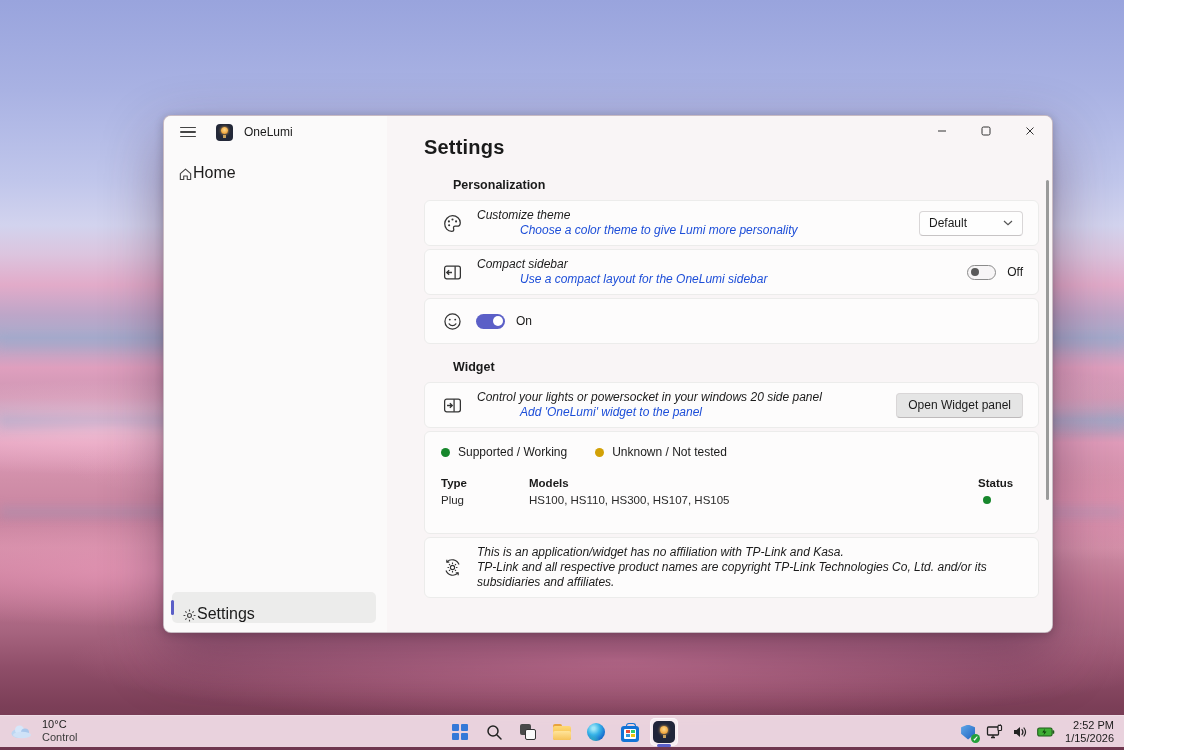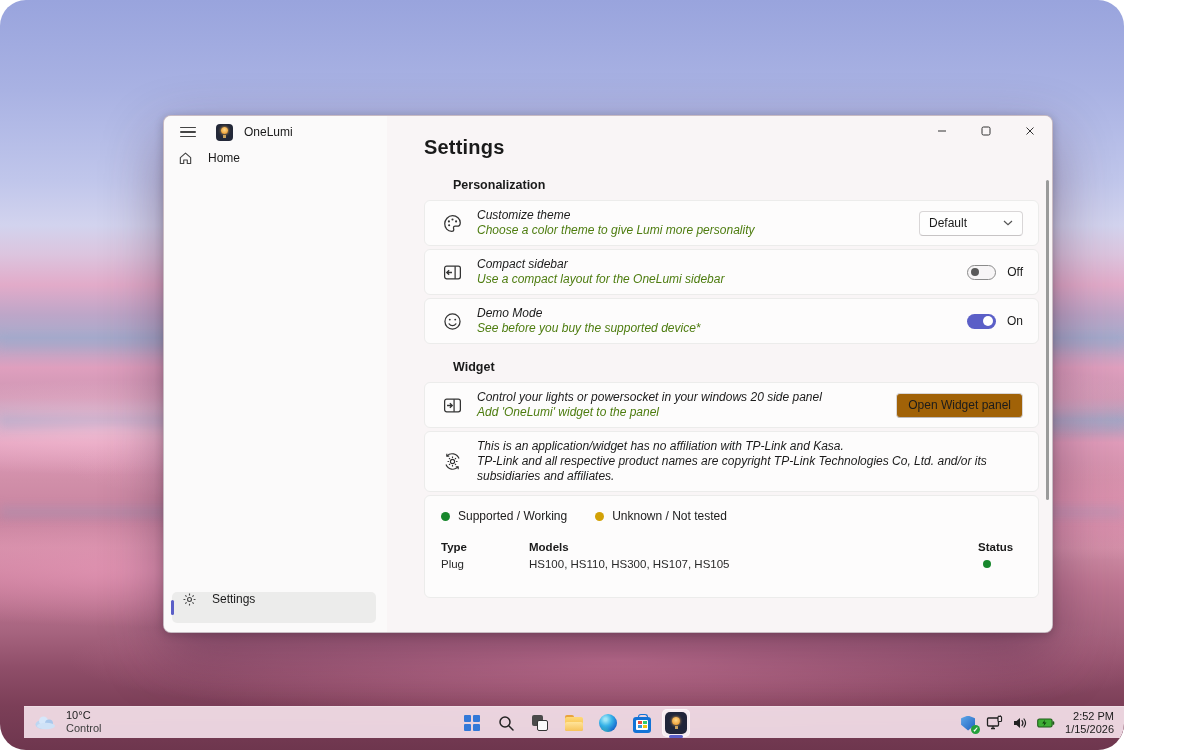--- a/index.html
+++ b/index.html
@@ -9,21 +9,20 @@
       radial-gradient(42% 9% at 10% 57%, rgba(244,188,211,.95), rgba(244,188,211,0) 70%),
       radial-gradient(38% 8% at 78% 54%, rgba(240,176,202,.9), rgba(240,176,202,0) 70%),
       radial-gradient(46% 9% at 38% 62%, rgba(236,166,196,.9), rgba(236,166,196,0) 70%),
       radial-gradient(52% 10% at 88% 68%, rgba(228,150,180,.85), rgba(228,150,180,0) 70%),
       radial-gradient(60% 11% at 18% 76%, rgba(232,152,184,.85), rgba(232,152,184,0) 70%),
       radial-gradient(70% 12% at 55% 88%, rgba(214,126,160,.8), rgba(214,126,160,0) 70%),
       linear-gradient(180deg,#99a4dd 0%,#a9b2e3 12%,#c0c6eb 24%,#d2d3ee 30%,#dcc4de 34%,
         #e2abc9 38%,#bda6c8 42%,#a8abcc 45%,#df9fbe 49%,#cd96b3 53%,#a3a3c1 56%,
         #df9bb9 59%,#d18fa9 64%,#c884a0 69%,#cf8da5 73%,#bd7591 78%,#a86580 84%,
         #8f4e69 89%,#7c3f58 94%,#6e364e 100%);
-    border-radius: 26px;
   }
   .mist { position:absolute; left:0; right:0; height:14px; background:rgba(150,165,200,.28); filter:blur(4px); }
 
   
   .app-window { position:absolute; left:163px; top:115px; width:890px; height:518px;
     border-radius:8px; overflow:hidden; display:flex; background:#f9f5f6;
     border:1px solid rgba(110,80,100,.35);
     box-shadow:0 24px 60px rgba(60,25,55,.45), 0 2px 10px rgba(0,0,0,.22); }
 
   .sidebar { width:223px; flex:none; background:#fbfafa; position:relative; }
@@ -31,50 +30,50 @@
   .hamburger { width:28px; height:24px; border-radius:4px; display:flex; flex-direction:column;
     justify-content:center; gap:3px; padding:0 6px; cursor:pointer; }
   .hamburger span { display:block; height:1.4px; background:#444; border-radius:1px; }
   .app-chip { display:flex; align-items:center; gap:11px; }
   .app-ico { width:17px; height:17px; border-radius:4px; background:#232838; position:relative; flex:none; }
   .bulb { position:absolute; left:5px; top:3.5px; width:7px; height:7px; border-radius:50%;
     background:radial-gradient(circle at 50% 40%, #ffd98a, #f0a43c 70%); box-shadow:0 0 3px #f5b75a; }
   .bulb::after { content:""; position:absolute; left:2px; top:7.5px; width:3px; height:3px; background:#caa15c; }
   .app-title { font-size:12px; color:#1b1b1b; }
 
-  .nav-item { margin:3px 4px; height:31px; border-radius:5px; display:flex; align-items:flex-start;
-    padding:0 10px; gap:15px; font-size:12px; color:#1b1b1b; cursor:pointer; position:relative; }
+  .nav-item { margin:3px 4px; height:31px; border-radius:5px; display:flex; align-items:flex-end;
+    padding:0 10px; font-size:16px; color:#1b1b1b; cursor:pointer; position:relative; }
   .nav-item svg { flex:none; }
   .nav-settings { position:absolute; left:4px; right:7px; bottom:6px; background:#ececeb; }
   .nav-settings::before { content:""; position:absolute; left:-1px; top:8px; width:3px; height:15px;
     border-radius:2px; background:#5B5FC7; }
 
   .main { flex:1; position:relative; background:#f9f5f6; }
   .win-controls { position:absolute; top:0; right:0; height:30px; display:flex; z-index:5; }
   .win-btn { width:44px; height:30px; display:flex; align-items:center; justify-content:center; cursor:pointer; }
   .win-btn svg { display:block; }
 
   .content { position:absolute; inset:0; padding:8px 13px 0 37px; overflow:hidden; }
   .page-title { font-size:20px; font-weight:700; color:#1a1a1a; margin-top:12px; letter-spacing:.2px; }
   .section-h { font-size:12.5px; font-weight:700; color:#1a1a1a; margin:16px 0 8px;padding-left:29px; }
   .section-h.first { margin-top:19px; }
 
   .card { background:#fdfcfc; border:1px solid #ececeb; border-radius:6px; display:flex;
     align-items:center; padding:7px 15px; min-height:46px; margin-bottom:3px; }
   .card .c-icon { width:24px; flex:none; display:flex; justify-content:center; color:#333; }
   .card .c-texts { flex:1; margin-left:13px; line-height:15px;font-style:italic; }
   .c-title { font-size:12px; color:#1b1b1b; }
-  .c-desc { font-size:12px; color:#4d7c0f; }
+  .c-desc { font-size:12px; color:#1d4ed8;margin-left:43px; }
   .c-control { flex:none; margin-left:12px; }
 
   .dropdown { display:flex; align-items:center; justify-content:space-between; width:104px; height:25px;
     border:1px solid #d9d6d7; border-bottom-color:#c7c4c5; border-radius:4px; background:#fefefe;
     padding:0 9px; font-size:12px; color:#1b1b1b; cursor:pointer;margin-left:44px; }
   .push-btn { height:25px; border:1px solid #d9d6d7; border-bottom-color:#bdbabb; border-radius:4px;
-    background:#a16207; padding:0 11px; font-size:12px; color:#1b1b1b; cursor:pointer;
+    background:#e5e5e5; padding:0 11px; font-size:12px; color:#1b1b1b; cursor:pointer;
     font-family:"Liberation Sans",sans-serif; }
 
   .toggle-wrap { display:flex; align-items:center; gap:11px; font-size:12px; color:#1b1b1b; }
   .toggle { width:29px; height:15px; border-radius:9px; position:relative; cursor:pointer; }
   .toggle.off { border:1px solid #8b8b8b; background:#f7f5f6; }
   .toggle.off .knob { position:absolute; left:3px; top:2.5px; width:8px; height:8px; border-radius:50%; background:#595959; }
   .toggle.on { background:#5B5FC7; }
   .toggle.on .knob { position:absolute; right:2.5px; top:2.5px; width:10px; height:10px; border-radius:50%; background:#fff; }
 
   .table-card { display:block; padding:13px 16px 24px; }
@@ -84,23 +83,23 @@
   .dot.green { background:#17872c; } .dot.yellow { background:#d2a106; }
   .tbl { margin-top:15px; }
   .tr { display:grid; grid-template-columns:88px 1fr 44px; align-items:center; height:17.5px; font-size:11.5px; color:#2a2a2a; }
   .tr.head { font-weight:700; color:#1a1a1a; }
   .tr .st { display:flex; }
   .tr .st .dot { width:8px; height:8px; margin-left:5px; }
 
   .scrollbar { position:absolute; right:3px; top:64px; width:3px; height:320px; background:#9a9a9a; border-radius:2px; cursor:grab; }
 
   
-  .taskbar { position:absolute; left:0; right:0; bottom:12px; height:32px;
+  .taskbar { position:absolute; left:0; right:0; bottom:3px; height:32px;
     background:rgba(246,227,236,.9); backdrop-filter:blur(8px);
-    border-top:1px solid rgba(255,255,255,.25);margin-left:24px; }
+    border-top:1px solid rgba(255,255,255,.25); }
   .weather { position:absolute; left:10px; top:2px; display:flex; align-items:center; gap:8px; cursor:pointer; }
   .weather-texts { font-size:11px; line-height:13px; color:#222; }
   .weather-texts .cond { color:#3c3c3c; }
   .tb-center { position:absolute; left:50%; top:2px; transform:translateX(-50%); display:flex; align-items:center; gap:6px; }
   .tb-icon { width:28px; height:28px; border-radius:5px; display:flex; align-items:center; justify-content:center;
     position:relative; cursor:pointer; }
   .tb-icon.active { background:rgba(255,255,255,.6); box-shadow:inset 0 0 0 1px rgba(255,255,255,.5); }
   .tb-icon.active::after { content:""; position:absolute; bottom:-1px; left:50%; transform:translateX(-50%);
     width:14px; height:3px; border-radius:2px; background:#5B5FC7; }
   .start-grid { width:16px; height:16px; display:grid; grid-template:1fr 1fr / 1fr 1fr; gap:1.5px; }
@@ -246,24 +245,20 @@
 
         <div class="card">
           <span class="c-icon">
             <svg width="21" height="21" viewBox="0 0 20 20">
                 <circle cx="10" cy="10" r="7.2" fill="none" stroke="#333" stroke-width="1.2"></circle>
                 <circle cx="7.4" cy="8.2" r=".9" fill="#333"></circle>
                 <circle cx="12.6" cy="8.2" r=".9" fill="#333"></circle>
                 <path d="M6.8 12.2c.8 1.1 1.9 1.7 3.2 1.7s2.4-.6 3.2-1.7" fill="none" stroke="#333" stroke-width="1.2" stroke-linecap="round"></path>
               </svg>
           </span>
-          <span class="c-texts">
-            <div class="c-title">Demo Mode</div>
-            <div class="c-desc">See before you buy the supported device*</div>
-          </span>
           <span class="c-control toggle-wrap">
             <span class="toggle on">
                 <span class="knob"></span>
               </span>
             <span>On</span>
           </span>
         </div>
 
         <div class="section-h">Widget</div>
 
@@ -275,37 +270,20 @@
                 <path d="M4.8 10h4.7M7.5 7.8 9.8 10l-2.3 2.2" fill="none" stroke="#333" stroke-width="1.2"></path>
               </svg>
           </span>
           <span class="c-texts">
             <div class="c-title">Control your lights or powersocket in your windows 20 side panel</div>
             <div class="c-desc">Add 'OneLumi' widget to the panel</div>
           </span>
           <button class="c-control push-btn">Open Widget panel</button>
         </div>
 
-
-        <div class="card">
-          <span class="c-icon">
-            <svg width="21" height="21" viewBox="0 0 20 20">
-                <circle cx="10" cy="10" r="2" fill="none" stroke="#333" stroke-width="1.1"></circle>
-                <g stroke="#333" stroke-width="1.1">
-                  <path d="M10 6.6V5.3M10 14.7v-1.3M6.6 10H5.3M14.7 10h-1.3M7.6 7.6l-.9-.9M13.3 13.3l-.9-.9M12.4 7.6l.9-.9M6.7 13.3l.9-.9"></path>
-                </g>
-                <path d="M16.2 7.2A7 7 0 0 0 4.6 4.8M3.8 12.8a7 7 0 0 0 11.6 2.4" fill="none" stroke="#333" stroke-width="1.1"></path>
-                <path d="M4.6 2.6v2.3h2.3M15.4 17.4v-2.3h-2.3" fill="none" stroke="#333" stroke-width="1.1"></path>
-              </svg>
-          </span>
-          <span class="c-texts">
-            <div class="c-title">This is an application/widget has no affiliation with TP-Link and Kasa.</div>
-            <div class="c-title">TP-Link and all respective product names are copyright TP-Link Technologies Co, Ltd. and/or its subsidiaries and affiliates.</div>
-          </span>
-        </div>
 
         <div class="card table-card">
           <div class="legend">
             <span class="legend-item">
               <span class="dot green"></span>
               <span>Supported / Working</span>
             </span>
             <span class="legend-item">
               <span class="dot yellow"></span>
               <span>Unknown / Not tested</span>
@@ -320,20 +298,37 @@
             <div class="tr">
               <span>Plug</span>
               <span>HS100, HS110, HS300, HS107, HS105</span>
               <span class="st">
                   <span class="dot green"></span>
                 </span>
             </div>
 
           </div>
         </div>
+
+        <div class="card">
+          <span class="c-icon">
+            <svg width="21" height="21" viewBox="0 0 20 20">
+                <circle cx="10" cy="10" r="2" fill="none" stroke="#333" stroke-width="1.1"></circle>
+                <g stroke="#333" stroke-width="1.1">
+                  <path d="M10 6.6V5.3M10 14.7v-1.3M6.6 10H5.3M14.7 10h-1.3M7.6 7.6l-.9-.9M13.3 13.3l-.9-.9M12.4 7.6l.9-.9M6.7 13.3l.9-.9"></path>
+                </g>
+                <path d="M16.2 7.2A7 7 0 0 0 4.6 4.8M3.8 12.8a7 7 0 0 0 11.6 2.4" fill="none" stroke="#333" stroke-width="1.1"></path>
+                <path d="M4.6 2.6v2.3h2.3M15.4 17.4v-2.3h-2.3" fill="none" stroke="#333" stroke-width="1.1"></path>
+              </svg>
+          </span>
+          <span class="c-texts">
+            <div class="c-title">This is an application/widget has no affiliation with TP-Link and Kasa.</div>
+            <div class="c-title">TP-Link and all respective product names are copyright TP-Link Technologies Co, Ltd. and/or its subsidiaries and affiliates.</div>
+          </span>
+        </div>
       </div>
 
       <div class="scrollbar"></div>
     </div>
   </div>
 
   <div class="taskbar">
     <div class="weather">
       <svg width="24" height="16" viewBox="0 0 24 16">
         <ellipse cx="9" cy="10.5" rx="7.5" ry="4.5" fill="#bcd6f2"></ellipse>

